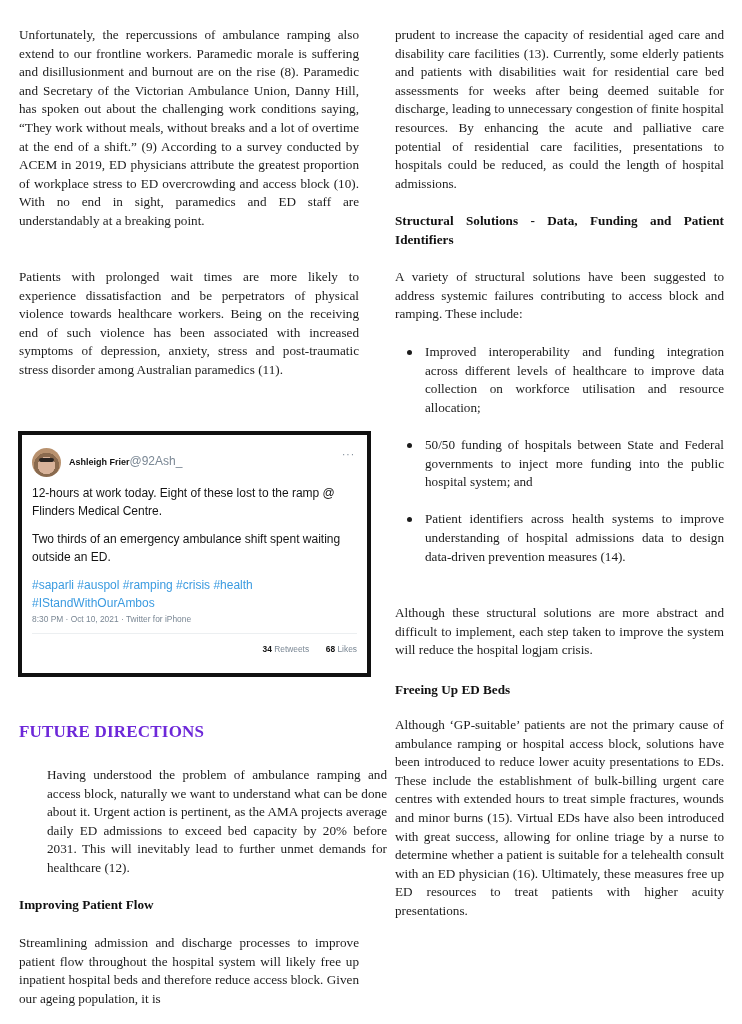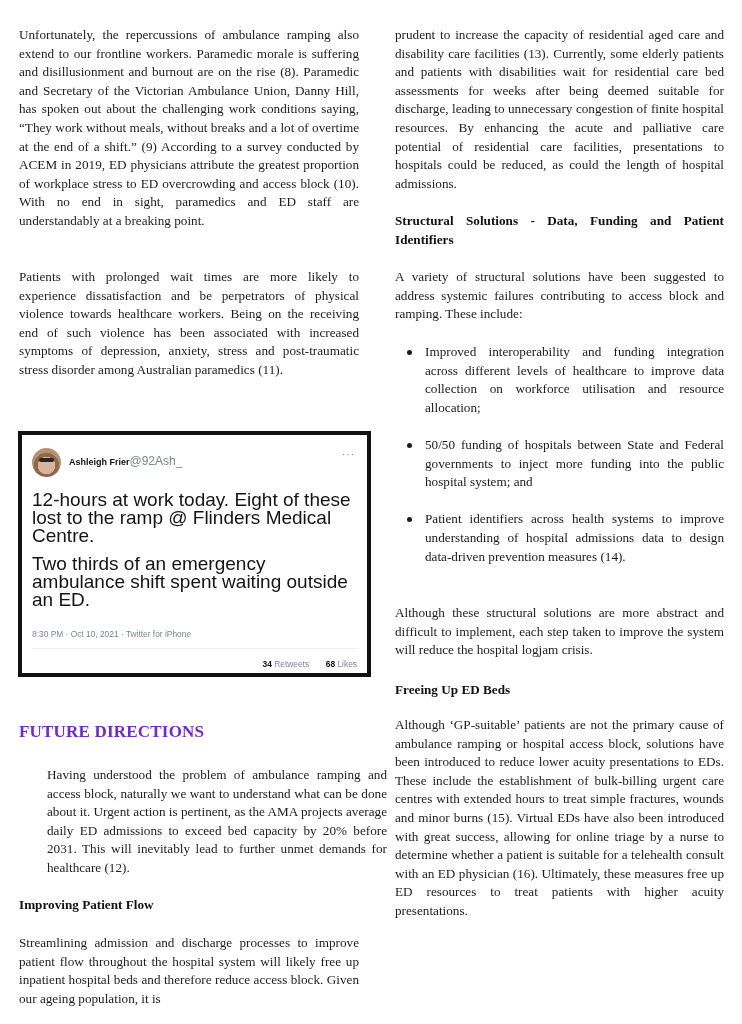--- a/index.html
+++ b/index.html
@@ -47,24 +47,24 @@
       background: radial-gradient(circle at 50% 60%, #d9b39a 0 38%, #8a6a4e 39% 55%, #b8916e 56% 100%);
       position: relative; flex: 0 0 auto;
     }
     .avatar::after {
       content: ""; position: absolute; left: 7px; top: 10px; width: 15px; height: 4px; background: #2a2420; border-radius: 2px;
     }
     .names { margin-left: 8px; display: flex; flex-direction: row; }
     .display-name { font-size: 9px; font-weight: bold; color: #111; line-height: 12px; }
     .handle { font-size: 12px; color: #7a8794; line-height: 11px; }
     .more { position: absolute; right: 12px; top: 14px; font-size: 10px; color: #7a8794; letter-spacing: 1px; }
-    .tweet-text { margin-top: 12px; font-size: 19px; line-height: 18px; color: #141414; }
+    .tweet-text { margin-top: 5px; font-size: 12px; line-height: 18px; color: #141414; }
     .tweet-text .gap { height: 10px; }
     .hashtags { color: #3b9be0; }
-    .meta { margin-top: 10px; font-size: 8.4px; color: #7a8794; padding-bottom: 9px; border-bottom: 1px solid #eceff1; }
+    .meta { margin-top: 2px; font-size: 8.4px; color: #7a8794; padding-bottom: 9px; border-bottom: 1px solid #eceff1; }
     .stats { padding-top: 10px; font-size: 8.4px; color: #7a8794; text-align: right; }
     .stats b { color: #111; }
     .stats .sep { display: inline-block; width: 12px; }
   </style>
 </head>
 <body>
 
 <div class="col col-left">
   <p class="body" style="position:absolute; top:26px; width:340px;">Unfortunately, the repercussions of ambulance ramping also extend to our frontline workers. Paramedic morale is suffering and disillusionment and burnout are on the rise (8). Paramedic and Secretary of the Victorian Ambulance Union, Danny Hill, has spoken out about the challenging work conditions saying, “They work without meals, without breaks and a lot of overtime at the end of a shift.” (9) According to a survey conducted by ACEM in 2019, ED physicians attribute the greatest proportion of workplace stress to ED overcrowding and access block (10). With no end in sight, paramedics and ED staff are understandably at a breaking point.</p>
   <p class="body" style="position:absolute; top:268px; width:340px;">Patients with prolonged wait times are more likely to experience dissatisfaction and be perpetrators of physical violence towards healthcare workers. Being on the receiving end of such violence has been associated with increased symptoms of depression, anxiety, stress and post-traumatic stress disorder among Australian paramedics (11).</p>
@@ -82,20 +82,21 @@
         <span class="display-name">Ashleigh Frier</span>
         <span class="handle">@92Ash_</span>
       </div>
       <span class="more">···</span>
     </div>
     <div class="tweet-text">
       <div>12-hours at work today. Eight of these lost to the ramp @ Flinders Medical Centre.</div>
       <div class="gap"></div>
       <div>Two thirds of an emergency ambulance shift spent waiting outside an ED.</div>
       <div class="gap"></div>
+      <div class="hashtags">#saparli #auspol #ramping #crisis #health #IStandWithOurAmbos</div>
     </div>
     <div class="meta">8:30 PM · Oct 10, 2021 · Twitter for iPhone</div>
     <div class="stats">
       <b>34</b>
       <span>Retweets</span>
       <span class="sep"></span>
       <b>68</b>
       <span>Likes</span>
     </div>
   </div>

